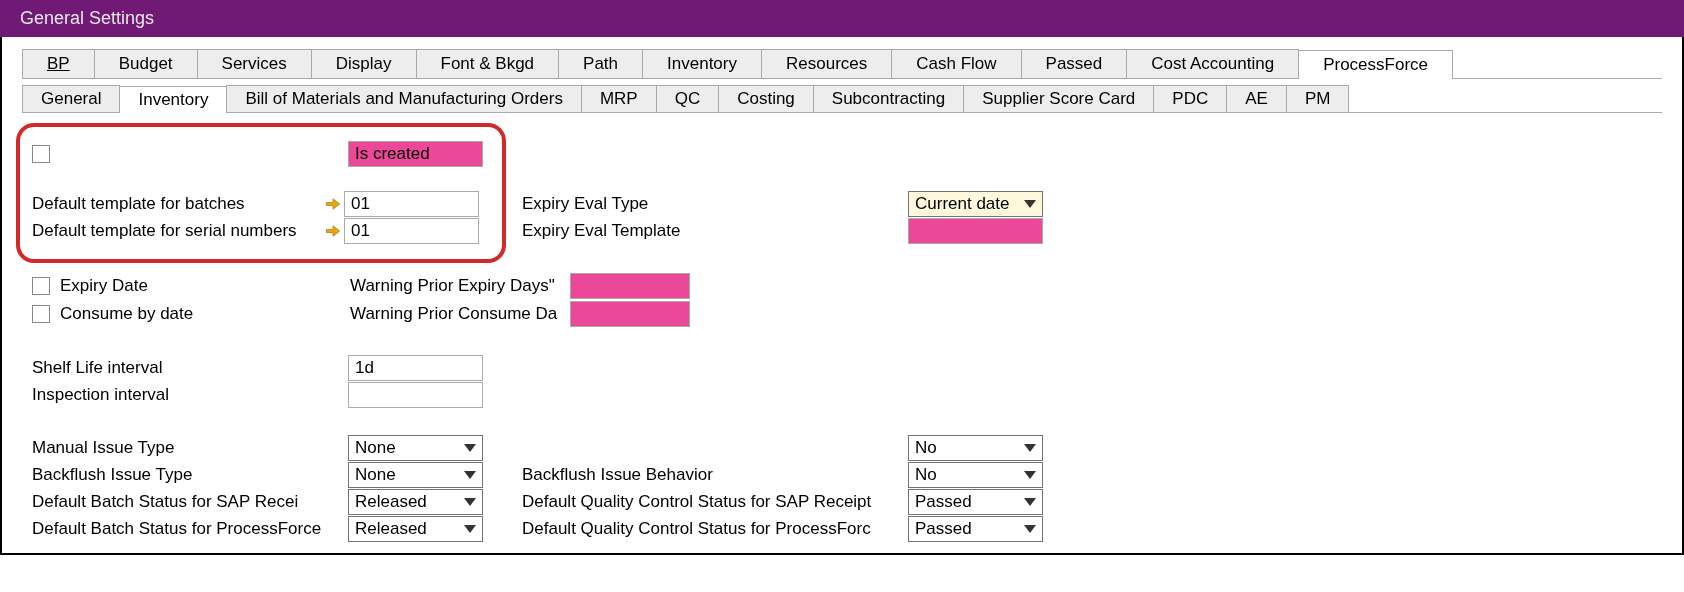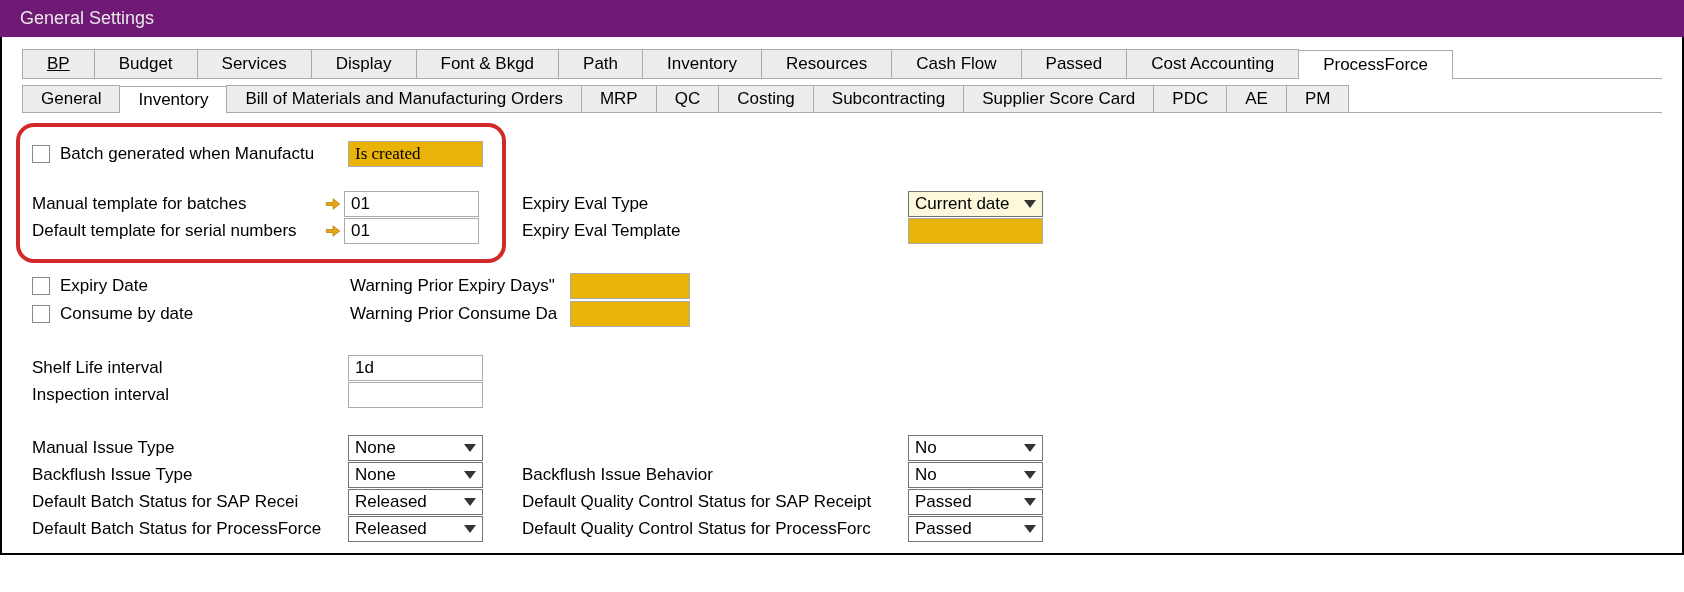--- a/index.html
+++ b/index.html
@@ -64,21 +64,21 @@
   .underline-access { text-decoration: underline; }
   .form-area { position: relative; height: 420px; }
   .row { position: absolute; display: flex; align-items: center; height: 26px; }
   .label { white-space: nowrap; }
   .chk {
     width: 18px; height: 18px; border:1px solid #888; background:#fff; display:inline-block; margin-right:10px;
   }
   .txtfield {
     border:1px solid #aaa; padding:2px 6px; height:26px; font-size:17px; background:#fff;
   }
-  .txtfield.gray { background:#eab308;font-family:Liberation Serif, serif; }
+  .txtfield.gray { background:#ec4899; }
   .golden-arrow {
     width:18px; height:18px; display:inline-flex; align-items:flex-start; justify-content:flex-start; color:#e6a416; font-weight:bold; margin:0 2px;
   }
   .golden-arrow svg { width:18px; height:18px; }
   .dropdown {
     position: relative;
     border:1px solid #737373;
     padding:2px 24px 2px 6px;
     height:26px;
     font-size:17px;
@@ -136,28 +136,27 @@
     <div class="subtab">AE</div>
     <div class="subtab">PM</div>
   </div>
 
   <div class="form-area">
 
     <div class="highlight-box" style="left:-6px; top:0px; width:490px; height:140px;"></div>
 
     <div class="row" style="left:10px; top:18px;">
       <span class="chk"></span>
-      <span class="label" style="width:290px;">Batch generated when Manufactu</span>
     </div>
     <div class="row" style="left:326px; top:18px;">
       <span class="txtfield gray" style="width:135px;">Is created</span>
     </div>
 
     <div class="row" style="left:10px; top:68px;">
-      <span class="label">Manual template for batches</span>
+      <span class="label">Default template for batches</span>
     </div>
     <div class="row" style="left:300px; top:68px;">
       <span class="golden-arrow">
           <svg viewBox="0 0 24 24">
             <path fill="#e6a416" stroke="#b37e0b" stroke-width="1" d="M3 10 L12 10 L12 5 L21 12 L12 19 L12 14 L3 14 Z"></path>
           </svg>
         </span>
       <input class="txtfield" style="width: 135px;" value="01">
     </div>
 

